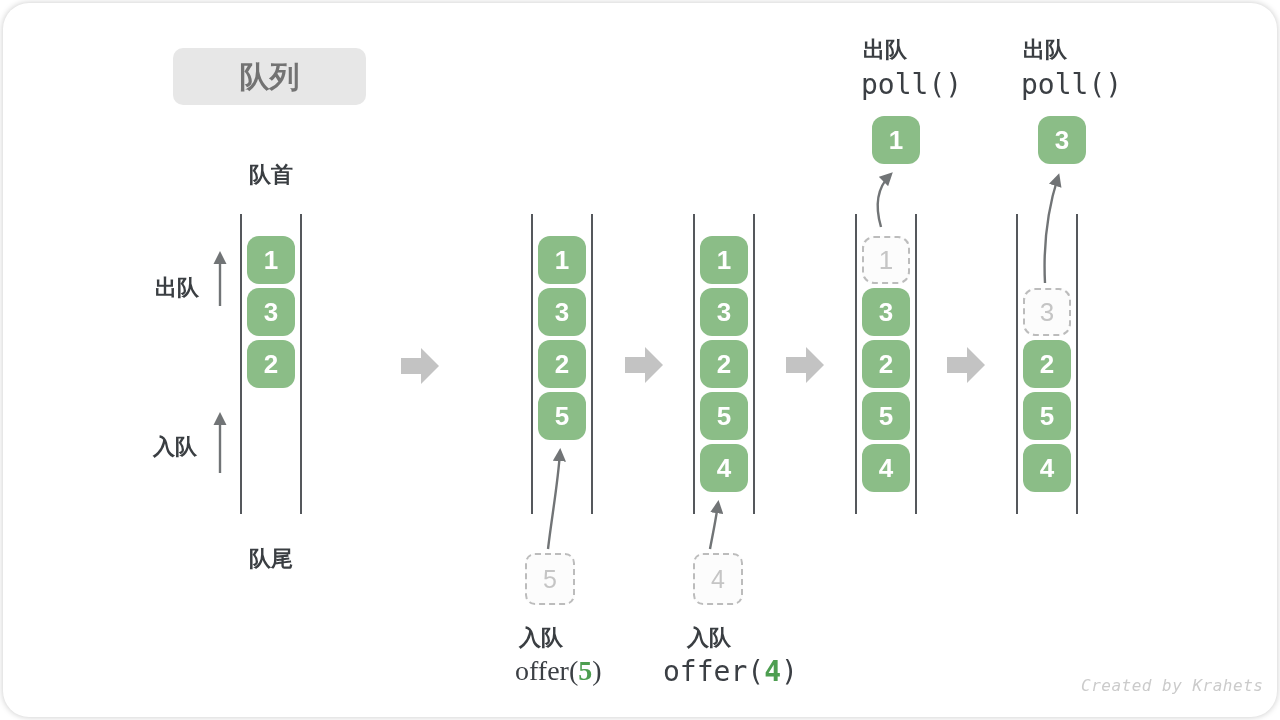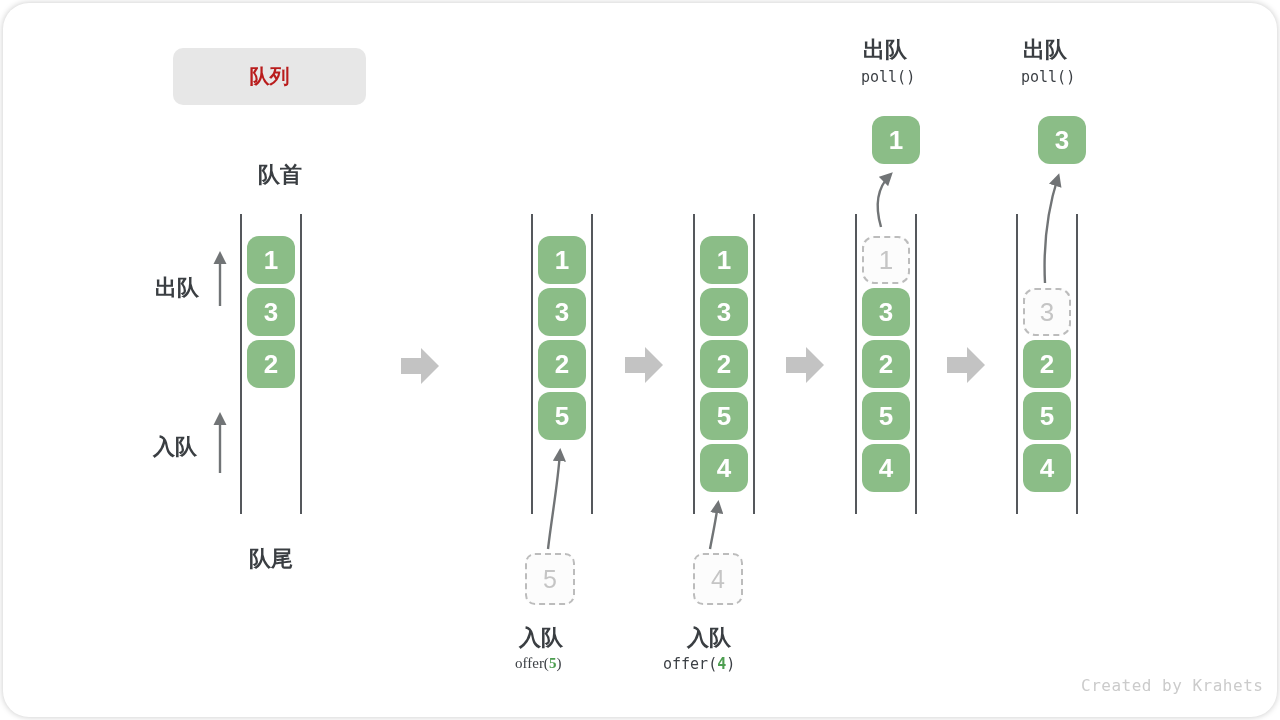--- a/index.html
+++ b/index.html
@@ -5,26 +5,26 @@
   html,body{margin:0;padding:0;width:1280px;height:720px;background:#ffffff;overflow:hidden;
     font-family:"Liberation Sans","DejaVu Sans",sans-serif;}
   .mono{font-family:"DejaVu Sans Mono","Liberation Mono",monospace;}
 
   .card{position:absolute;left:3px;top:3px;width:1274px;height:714px;background:#ffffff;
     border-radius:26px;box-shadow:0 0 6px rgba(0,0,0,0.22);}
 
   
   .title-badge{position:absolute;left:170px;top:45px;width:193px;height:57px;background:#e7e7e7;
     border-radius:10px;display:flex;align-items:baseline;justify-content:center;gap:12px;padding-top:0;}
-  .title-badge .zh{font-size:20px;font-weight:700;color:#b91c1c;line-height:57px;}
+  .title-badge .zh{font-size:30px;font-weight:700;color:#737373;line-height:57px;}
   .title-badge .en{font-size:27px;color:#43474b;line-height:57px;}
 
   
   .lbl{position:absolute;font-size:22px;font-weight:700;color:#3a3e42;white-space:nowrap;}
-  .lbl-front{left:237px;top:157px;width:62px;text-align:right;}
+  .lbl-front{left:237px;top:157px;width:62px;text-align:center;}
   .lbl-rear{left:237px;top:541px;width:62px;text-align:center;}
   .lbl-dequeue{left:152px;top:270px;}
   .lbl-enqueue{left:150px;top:429px;}
 
   
   .queue{position:absolute;top:211px;width:62px;height:300px;}
   .q1{left:237px}.q2{left:528px}.q3{left:690px}.q4{left:852px}.q5{left:1013px}
   .wall{position:absolute;top:0;width:1.5px;height:300px;background:#55585c;}
   .wall.left{left:0}.wall.right{left:60px}
   .cell{position:absolute;left:7px;width:48px;height:48px;border-radius:12px;background:#8bbd87;
@@ -32,35 +32,35 @@
   .cell.ghost{background:#fcfcfc;border:2px dashed #bcbcbc;color:#c5c5c5;box-sizing:border-box;font-weight:500;}
 
   
   .float-cell{position:absolute;width:48px;height:48px;border-radius:12px;background:#8bbd87;color:#fff;
     font-size:26px;font-weight:600;display:flex;align-items:center;justify-content:center;}
   .float-q4{left:869px;top:113px;}
   .float-q5{left:1035px;top:113px;}
 
   
   .op-label{position:absolute;font-size:22px;font-weight:700;color:#3a3e42;white-space:nowrap;}
-  .op-code{position:absolute;font-size:15px;color:#3b3f44;white-space:nowrap;}
+  .op-code{position:absolute;font-size:28px;color:#3b3f44;white-space:nowrap;}
   .op-code .arg{color:#4d9e50;font-weight:700;}
   .op4-label{left:860px;top:32px;}  .op4-code{left:858px;top:65px;}
   .op5-label{left:1020px;top:32px;} .op5-code{left:1018px;top:65px;}
   .op2-label{left:516px;top:620px;} .op2-code{left:512px;top:652px;font-family:Liberation Serif, serif;}
   .op3-label{left:684px;top:620px;} .op3-code{left:660px;top:652px;}
 
   
   .ghost-box{position:absolute;width:50px;height:52px;border-radius:10px;border:2px dashed #bcbcbc;
     background:#fcfcfc;box-sizing:border-box;color:#c5c5c5;font-size:25px;
     display:flex;align-items:center;justify-content:center;}
   .ghost-q2{left:522px;top:550px;}
   .ghost-q3{left:690px;top:550px;}
 
-  .watermark{position:absolute;left:1078px;top:673px;font-size:16px;color:#cbcbcb;letter-spacing:0.5px;}
+  .watermark{position:absolute;left:1078px;top:673px;font-size:16px;color:#cbcbcb;letter-spacing:0.5px;font-style:italic;}
 
   svg.overlay{position:absolute;left:0;top:0;width:1280px;height:720px;pointer-events:none;}
 </style>
 </head>
 <body>
 
 <div class="card">
 
   <div class="title-badge">
     <span class="zh">队列</span>

